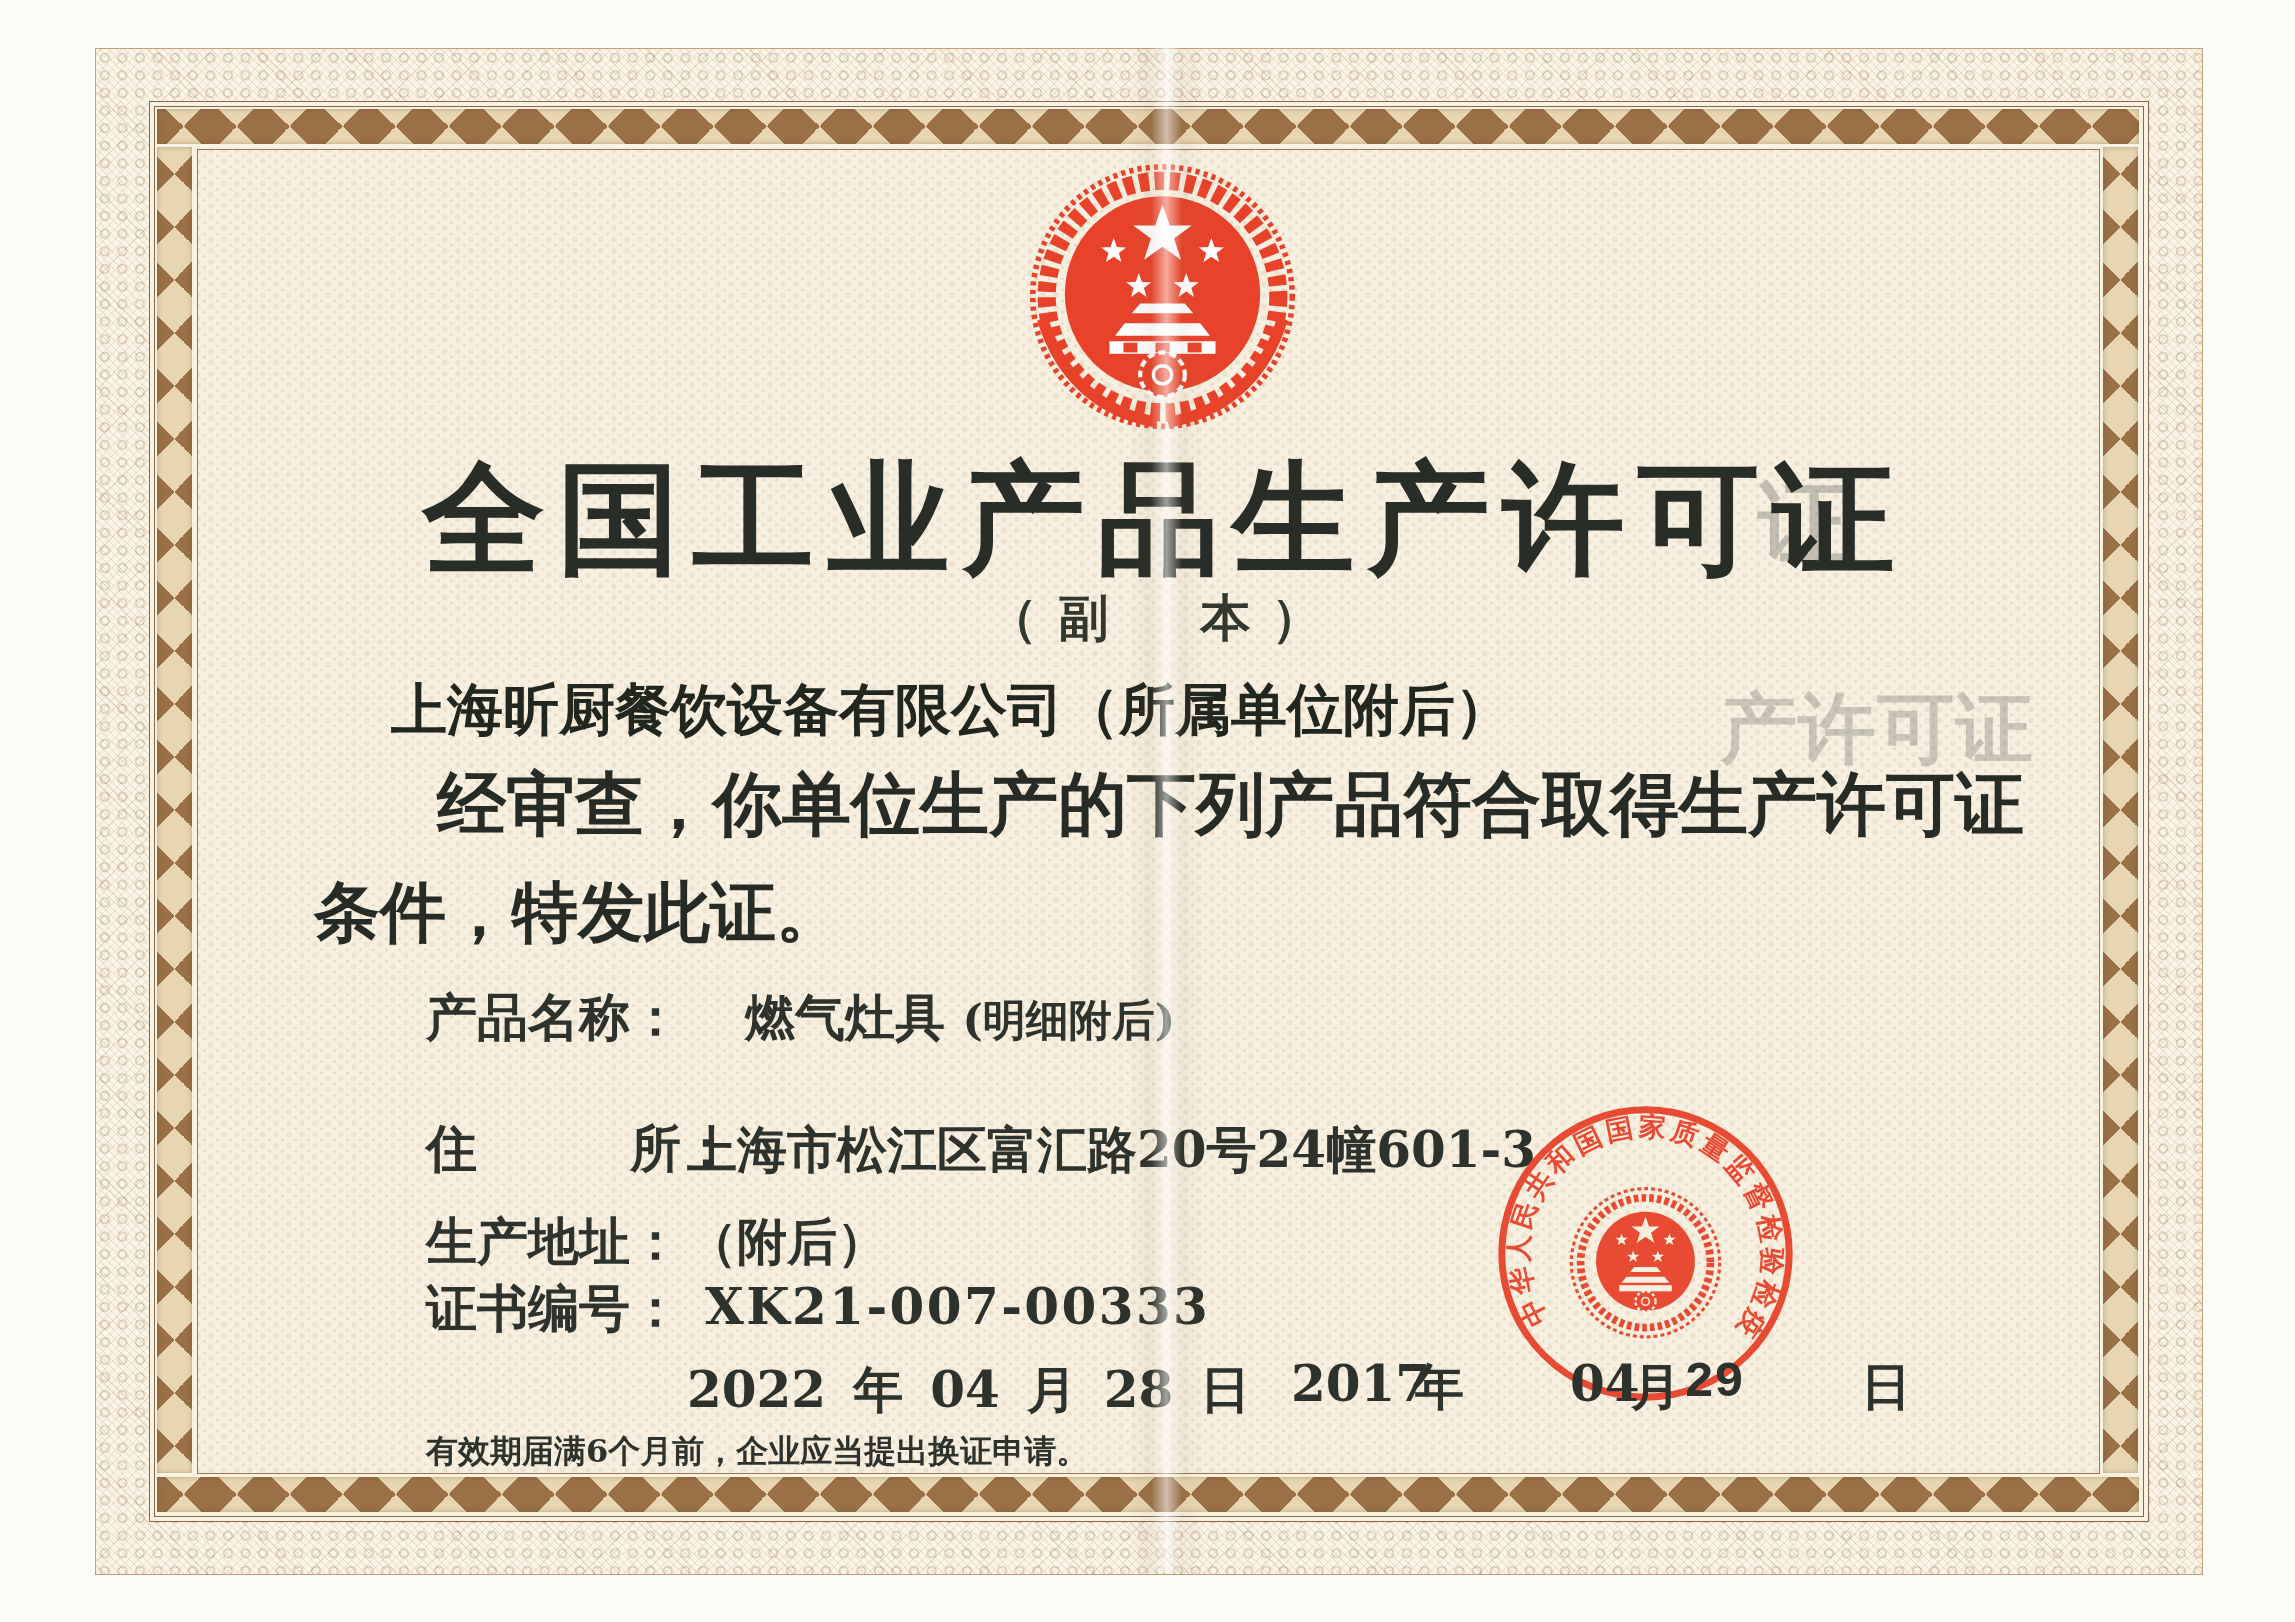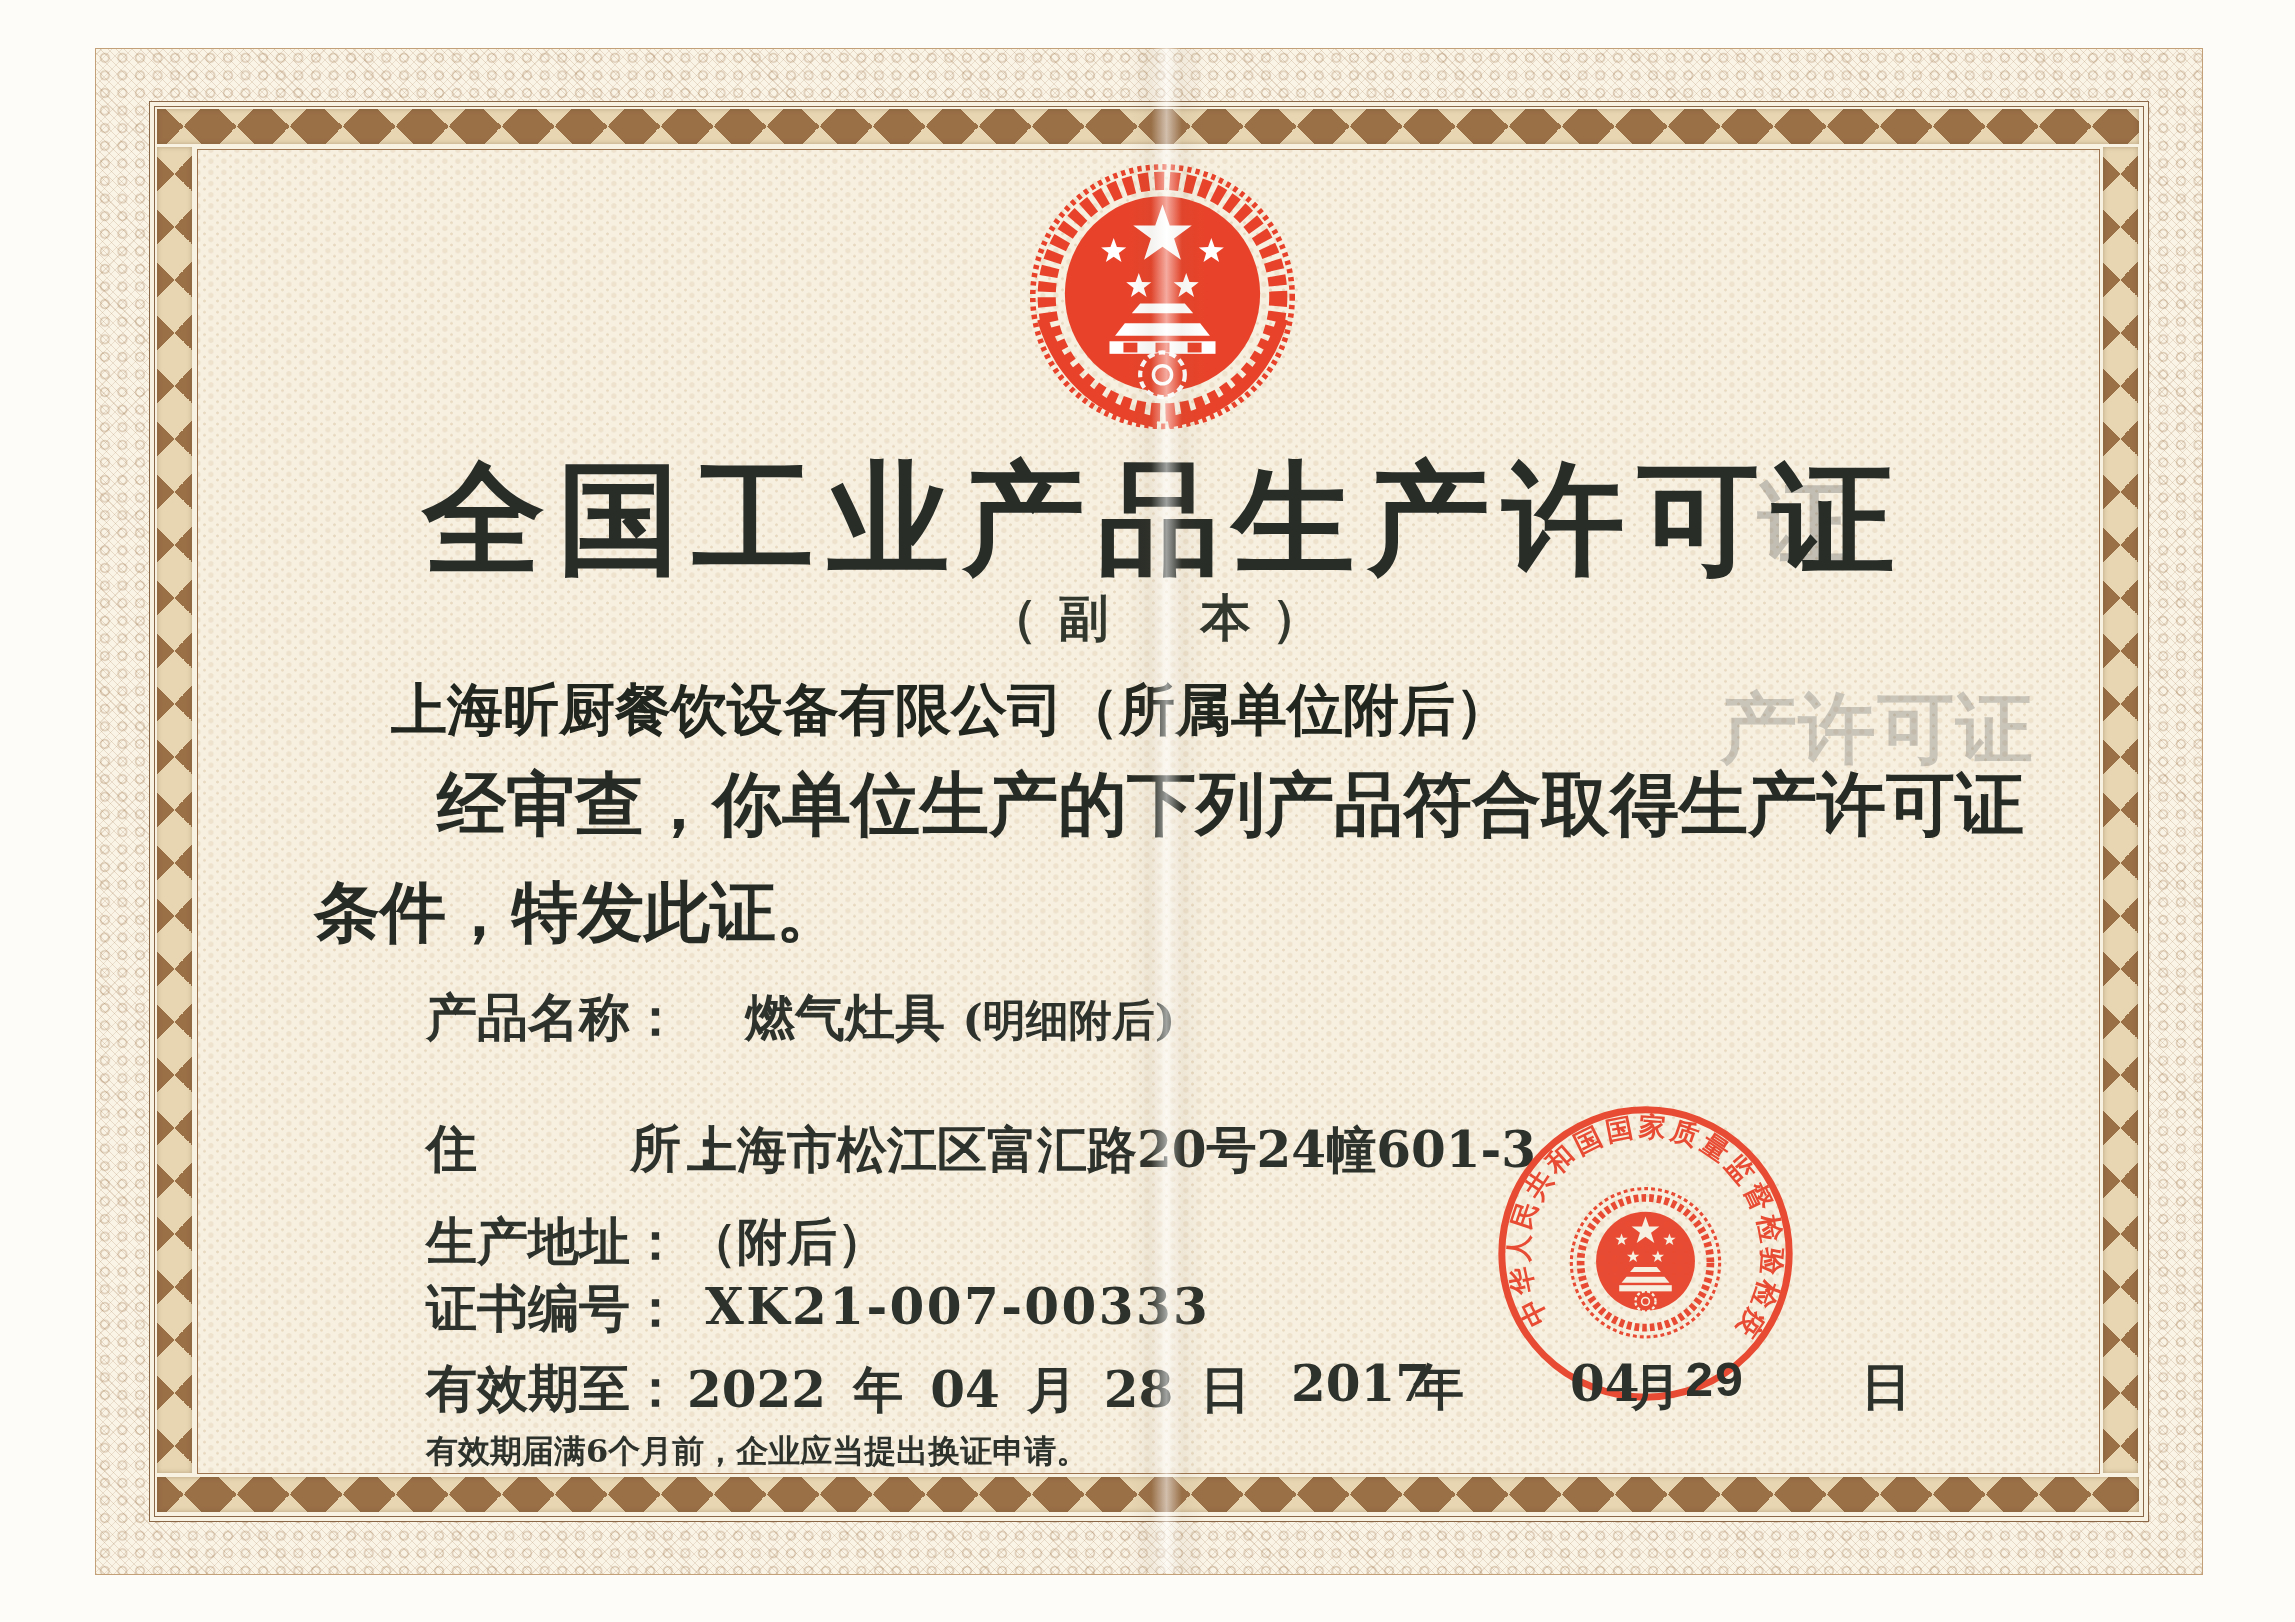--- a/index.html
+++ b/index.html
@@ -140,21 +140,20 @@
 
   <div class="txt flabel" style="top:1115px;left:426px;">住　　　所：</div>
   <div class="txt fvalue" style="top:1117px;left:687px;">上海市松江区富汇路20号24幢601-3</div>
 
   <div class="txt flabel" style="top:1208px;left:426px;">生产地址：</div>
   <div class="txt fvalue" style="top:1209px;left:687px;">（附后）</div>
 
   <div class="txt flabel" style="top:1275px;left:426px;">证书编号：</div>
   <div class="txt fvalue" style="top:1277px;left:705px;letter-spacing:2.4px;">XK21-007-00333</div>
 
-  <div class="txt flabel" style="top:1355px;left:426px;">有效期至：</div>
   <div class="txt fvalue" style="top:1357px;left:687px;word-spacing:9.6px;">2022 年 04 月 28 日</div>
 
   <div class="txt note">有效期届满6个月前，企业应当提出换证申请。</div>
 
   <div class="txt datepart" style="left:1291px;">2017</div>
   <div class="txt datepart" style="left:1414px;">年</div>
   <div class="txt datepart" style="left:1570px;">04</div>
   <div class="txt datepart" style="left:1631px;">月</div>
   <div class="txt datepart" style="left:1684px;font-family:Liberation Mono, monospace;">29</div>
   <div class="txt datepart" style="left:1861px;">日</div>

